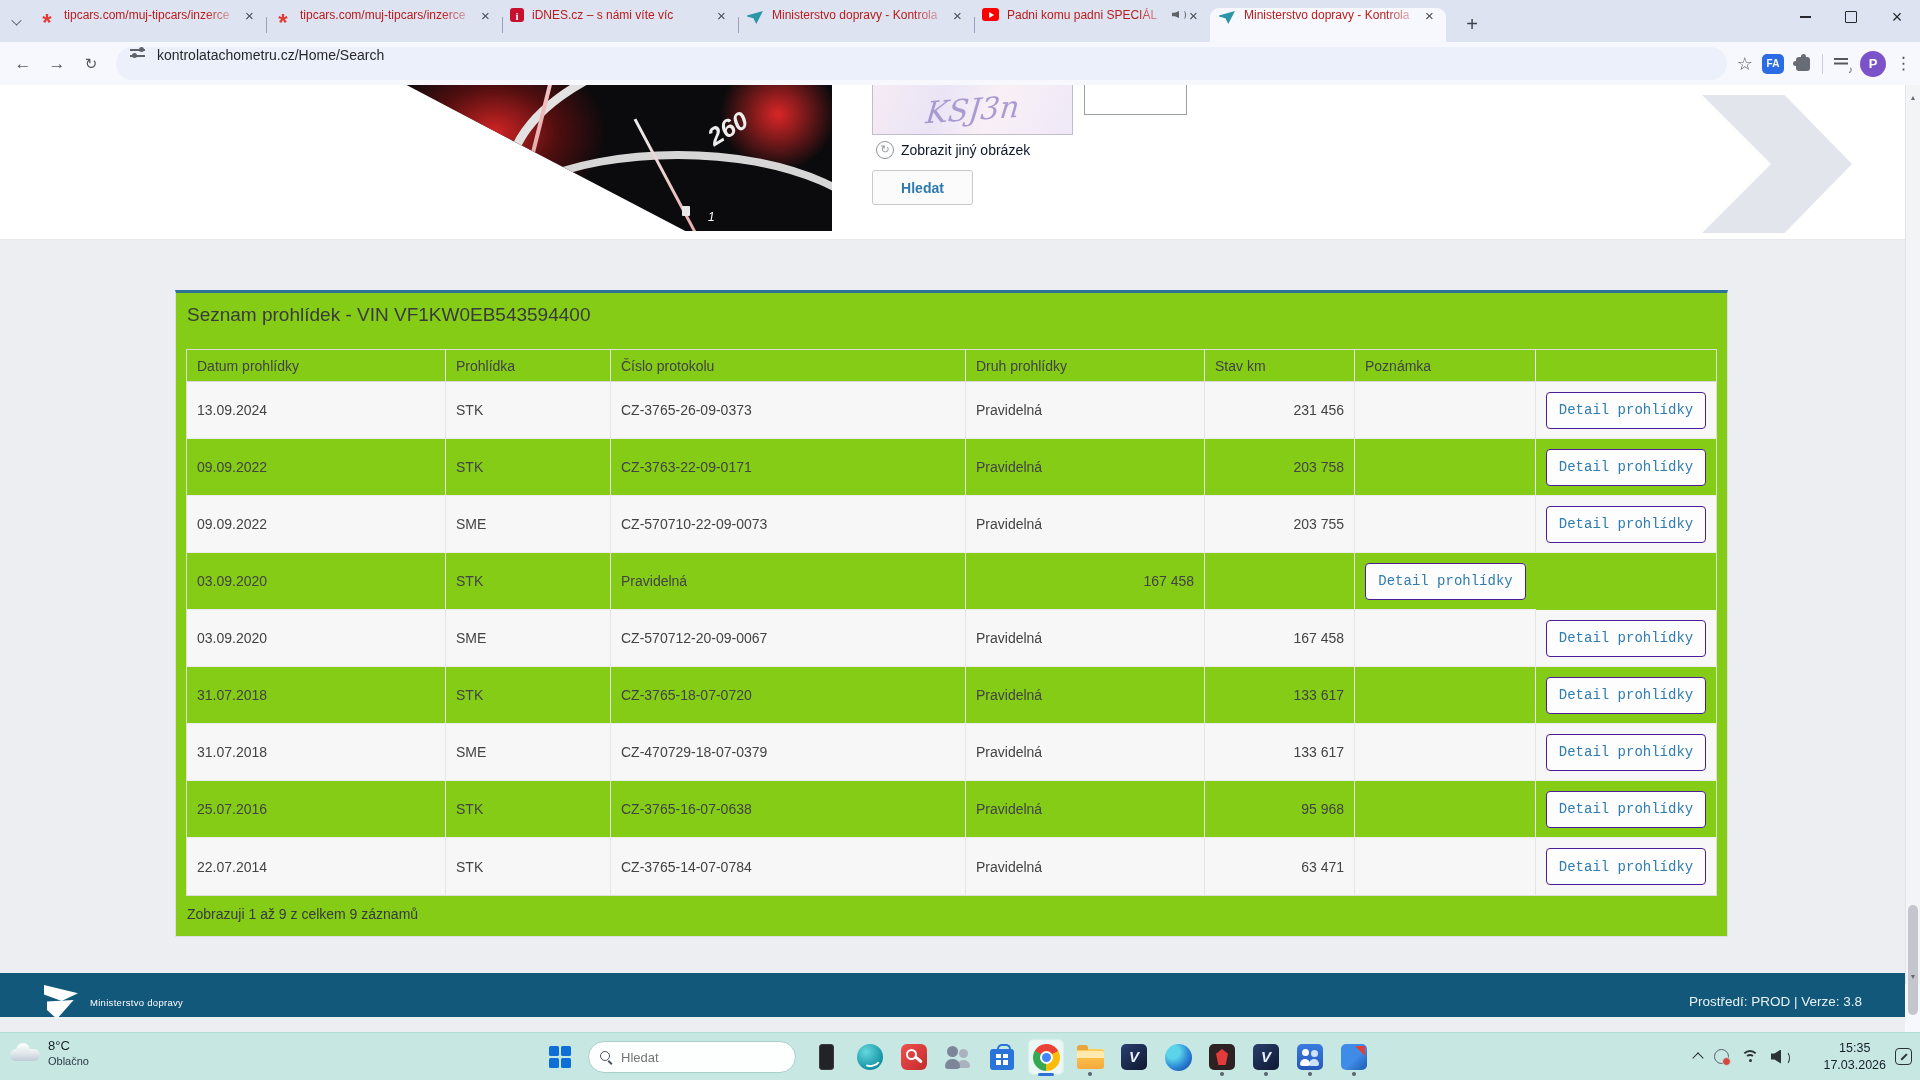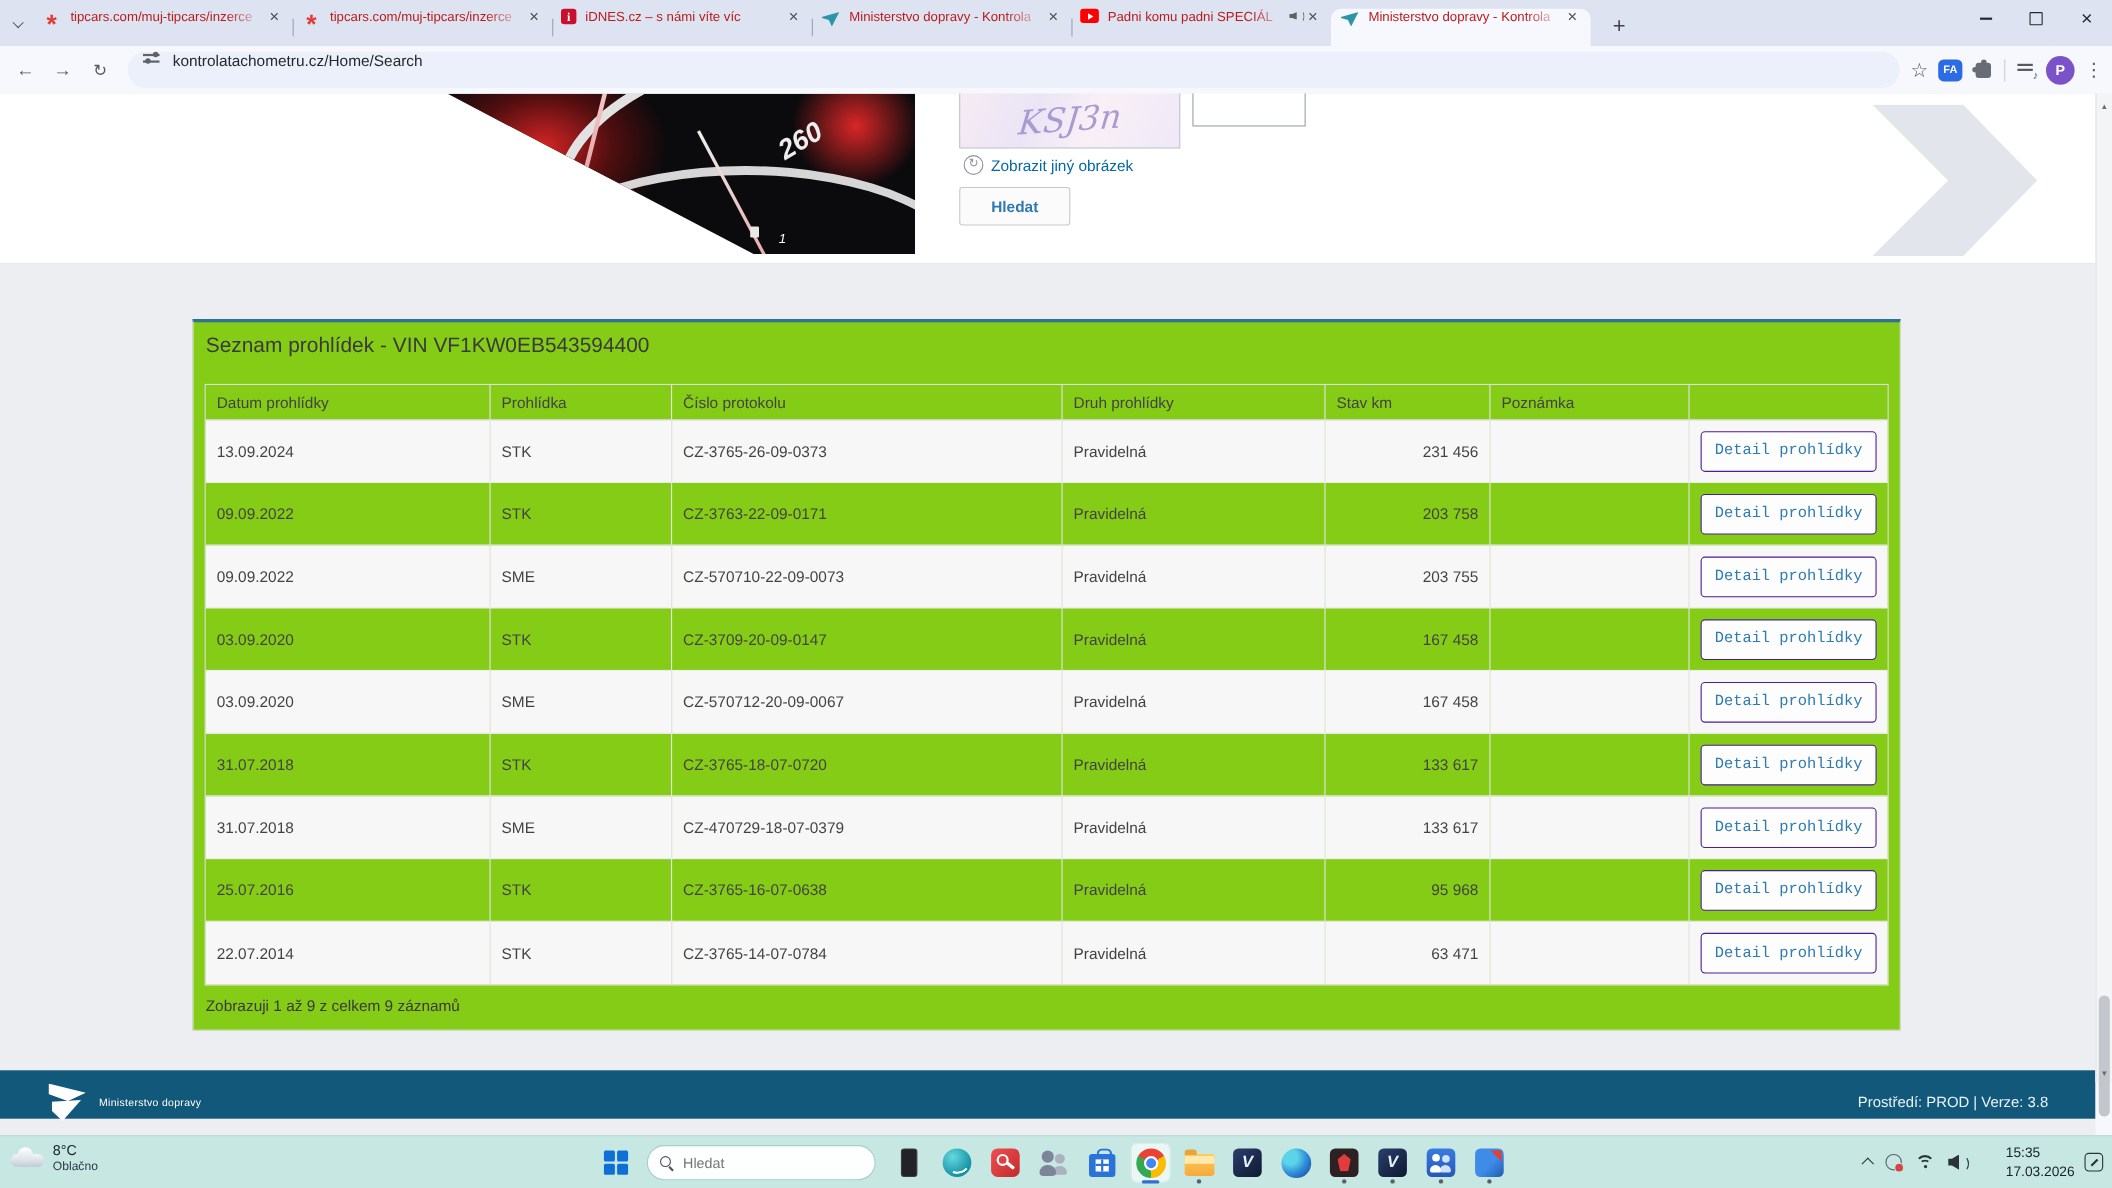--- a/index.html
+++ b/index.html
@@ -72,21 +72,21 @@
   .sp-mark.m0{left:17%;top:9%;transform:rotate(28deg)}
   .sp-mark.m1{left:13%;top:38%;transform:rotate(35deg)}
   .sp-fuel{position:absolute;right:29%;bottom:10%;width:8px;height:10px;background:#E8E8E8;border-radius:1px}
 
   .captcha-img{position:absolute;left:872px;top:-11px;width:201px;height:61px;border:1px solid #BEBECE;background:linear-gradient(115deg,#F7ECF4 0%,#EAE4F5 35%,#F9F0F6 60%,#EFE8F7 100%);display:flex;align-items:center;justify-content:center;overflow:hidden}
   .captcha-text{font-family:"DejaVu Serif",serif;font-style:italic;font-size:30px;color:#A193CE;transform:rotate(-4deg) skewX(-10deg);margin-top:10px;opacity:.9}
   .captcha-input{position:absolute;left:1084px;top:-8px;width:103px;height:38px;border:1px solid #9AA0A6;background:#fff;font-size:15px;padding:0 6px}
   .cap-refresh{position:absolute;left:876px;top:56px;display:flex;align-items:center;gap:7px}
   .refresh-ic{width:18px;height:18px;border:1.5px solid #8F949C;border-radius:50%;color:#8F949C;font-size:11px;line-height:15px;text-align:center}
   .refresh-ic::after{content:"↻"}
-  .cap-link{font-size:14px;color:#0369a1}
+  .cap-link{font-size:14px;color:#0f172a}
   .btn-hledat{position:absolute;left:872px;top:85px;width:101px;height:35px;background:#FBFBFB;border:1px solid #C9C9C9;border-radius:3px;color:#2E79AE;font-weight:bold;font-size:14px;font-family:inherit}
 
   .card{position:absolute;left:175px;top:205px;width:1553px;height:647px;background:#84cc16;border:1px solid #DCDEE3;border-top:3px solid #2E7296}
   .card-title{position:absolute;left:11px;top:11px;font-size:19px;color:#3A3A3A}
   .tbl{position:absolute;left:10px;top:56px;width:1531px;border:1px solid #DDDDDD}
   .grid-row{display:grid;grid-template-columns:259px 165px 355px 239px 150px 181px 180px}
   .th,.td{padding:0 10px;border-right:1px solid #E4E4E4;display:flex;align-items:center;font-size:14px;color:#434343;overflow:hidden}
   .th:last-child,.td:last-child{border-right:none}
   .th{height:32px;border-bottom:1px solid #D8D8D8}
   .td{height:57px;border-bottom:1px solid #ECECEC}
@@ -165,21 +165,21 @@
   .chev-up{width:8px;height:8px;border-top:1.8px solid #2C3338;border-left:1.8px solid #2C3338;transform:rotate(45deg);margin-top:3px}
   .tray-app{width:15px;height:15px;border:1.8px solid #59616A;border-radius:50%;position:relative}
   .tray-app::after{content:"";position:absolute;right:-3px;bottom:-3px;width:7px;height:7px;border-radius:50%;background:#D64541;border:1.5px solid #C7E7E3}
   .wifi{width:18px;height:14px;position:relative;overflow:hidden}
   .wifi .a1{position:absolute;left:0;top:0;width:18px;height:18px;border:2px solid transparent;border-top-color:#2C3338;border-radius:50%}
   .wifi .a2{position:absolute;left:4px;top:4px;width:10px;height:10px;border:2px solid transparent;border-top-color:#2C3338;border-radius:50%}
   .wifi .a3{position:absolute;left:7.5px;top:9px;width:3px;height:3px;border-radius:50%;background:#2C3338}
   .spk{position:relative;width:17px;height:14px}
   .spk::before{content:"";position:absolute;left:0;top:0;width:10px;height:14px;background:#2C3338;clip-path:polygon(0 28%,35% 28%,100% 0,100% 100%,35% 72%,0 72%)}
   .spk::after{content:"";position:absolute;left:9px;top:1px;width:8px;height:12px;border:1.8px solid transparent;border-right-color:#2C3338;border-radius:50%}
-  .clock{position:absolute;right:34px;top:7px;text-align:left;font-size:12.5px;color:#16202A;line-height:17px}
+  .clock{position:absolute;right:34px;top:7px;text-align:center;font-size:12.5px;color:#16202A;line-height:17px}
   .pen-ic{position:absolute;right:8px;top:15px;width:17px;height:17px;border:1.6px solid #2C3338;border-radius:4px}
   .pen-ic::after{content:"";position:absolute;left:4px;top:7px;width:8px;height:1.8px;background:#2C3338;transform:rotate(-45deg)}
 </style>
 </head>
 <body>
 
 <div class="browser">
   <div class="tabstrip">
     <span class="tab-search"></span>
     <div class="tab-list">
@@ -310,21 +310,20 @@
               <div class="td">Pravidelná</div>
               <div class="td num">203 755</div>
               <div class="td"></div>
               <div class="td act">
                 <button class="detail-btn">Detail prohlídky</button>
               </div>
             </div>
             <div class="grid-row trow">
               <div class="td">03.09.2020</div>
               <div class="td">STK</div>
-              <div class="td">CZ-3709-20-09-0147</div>
               <div class="td">Pravidelná</div>
               <div class="td num">167 458</div>
               <div class="td"></div>
               <div class="td act">
                 <button class="detail-btn">Detail prohlídky</button>
               </div>
             </div>
             <div class="grid-row trow striped">
               <div class="td">03.09.2020</div>
               <div class="td">SME</div>

